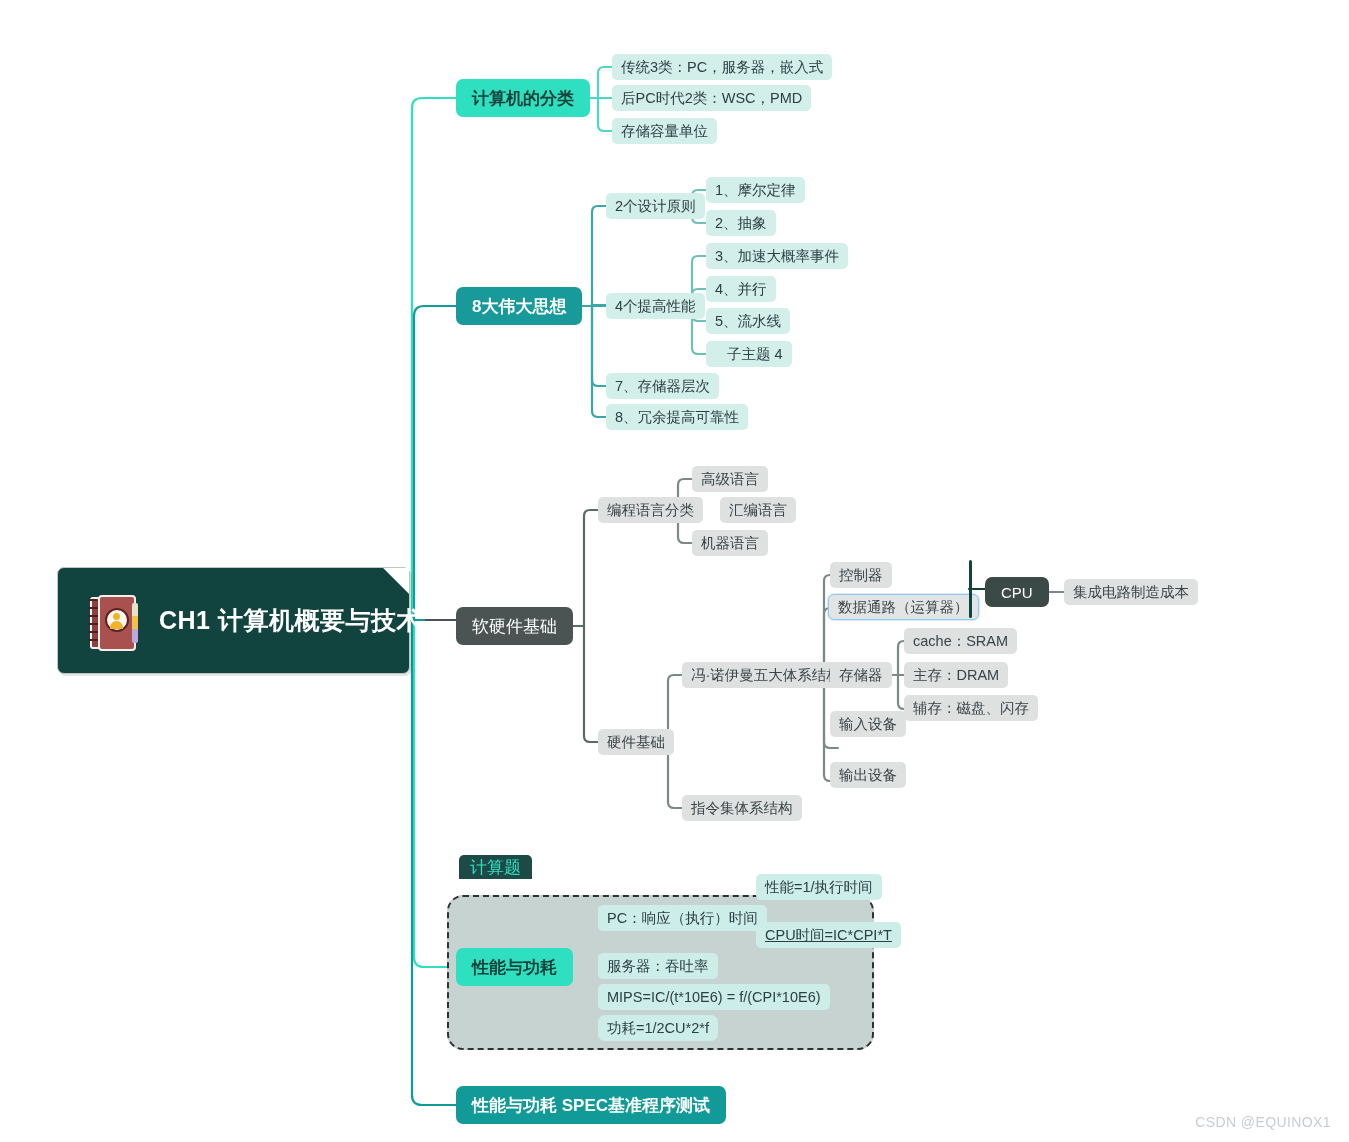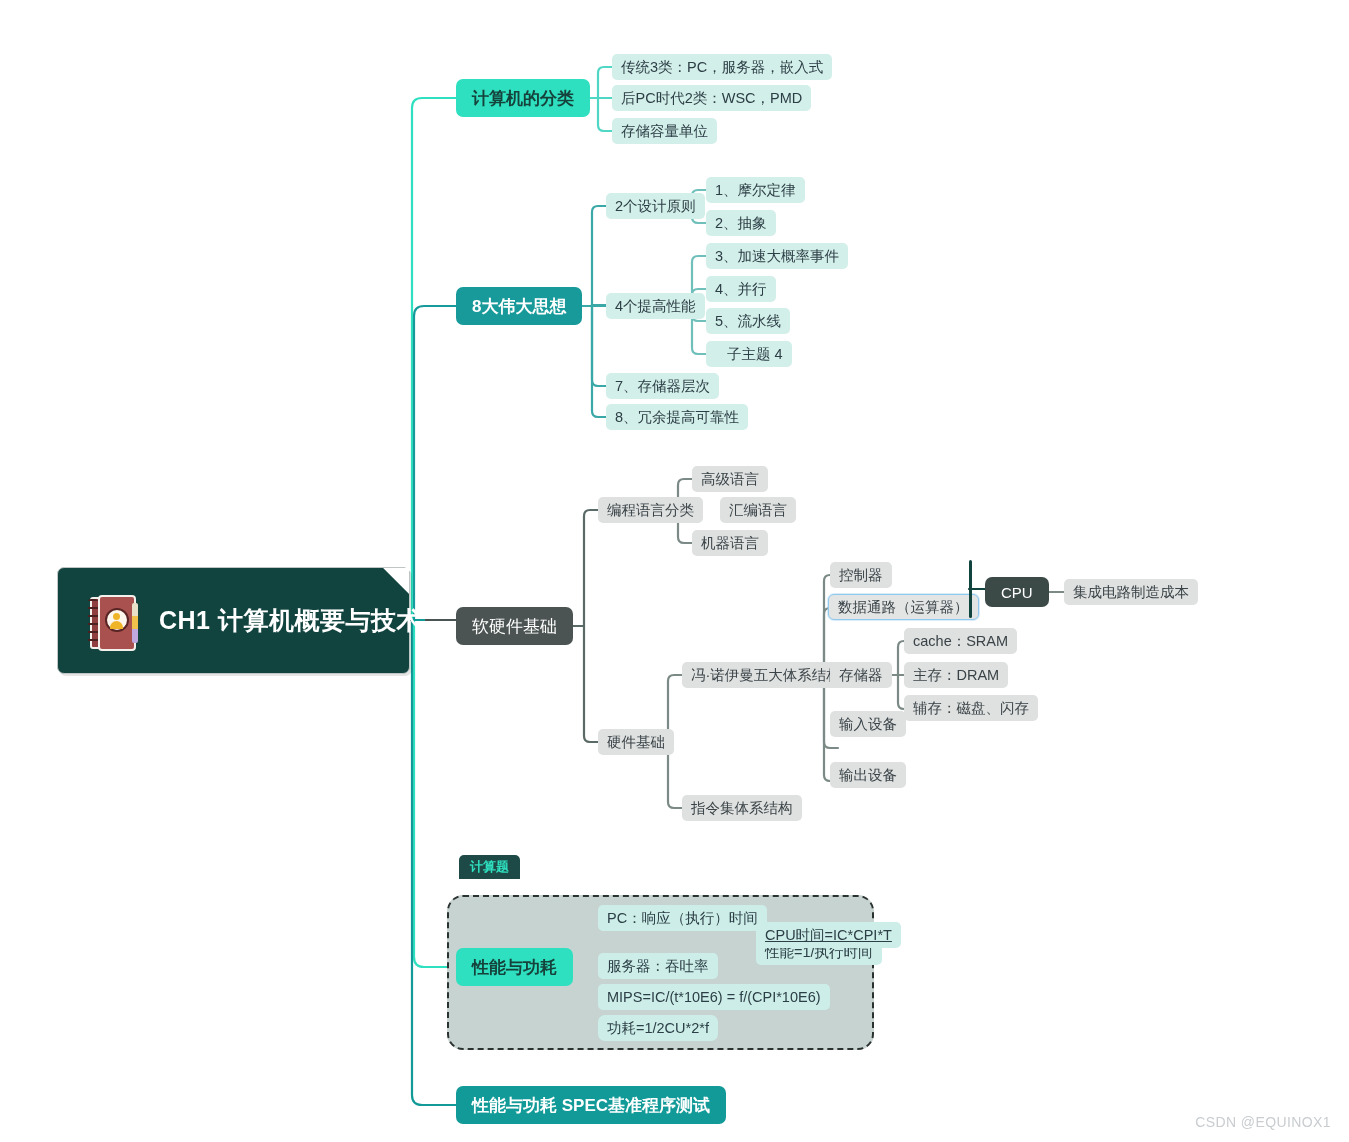--- a/index.html
+++ b/index.html
@@ -159,22 +159,22 @@
     border-radius:16px;
     box-sizing:border-box;
   }
   .summary-tab{
     position:absolute;
     left:459px; top:855px;
     height:24px;
     padding:0 11px;
     background:#1d4a47;
     color:#2ee0c0;
-    font-size:13px;
-    font-weight:bold;
+    font-size:17px;
+    font-weight:normal;
     border-radius:5px 5px 0 0;
     display:flex;align-items:center;
     z-index:3;
   }
   .sum-bar{
     position:absolute;
     left:969px; top:560px;
     width:3px; height:58px;
     background:#11433f;
     border-radius:2px;
@@ -398,21 +398,21 @@
     <span>计算题</span>
   </div>
 
   <div class="node l1 l1-bright" style="left:456px;top:948px;">
     <span>性能与功耗</span>
   </div>
 
   <div class="node mint2" style="left:598px;top:905px;">
     <span>PC：响应（执行）时间</span>
   </div>
-  <div class="node mint2" style="left:756px;top:939px;text-align:right;">
+  <div class="node mint2" style="left:756px;top:874px;text-align:right;">
     <span>性能=1/执行时间</span>
   </div>
   <div class="node mint2" style="left:756px;top:922px;text-decoration:underline;">
     <span>CPU时间=IC*CPI*T</span>
   </div>
   <div class="node mint2" style="left:598px;top:953px;">
     <span>服务器：吞吐率</span>
   </div>
   <div class="node mint2" style="left:598px;top:984px;">
     <span>MIPS=IC/(t*10E6) = f/(CPI*10E6)</span>

